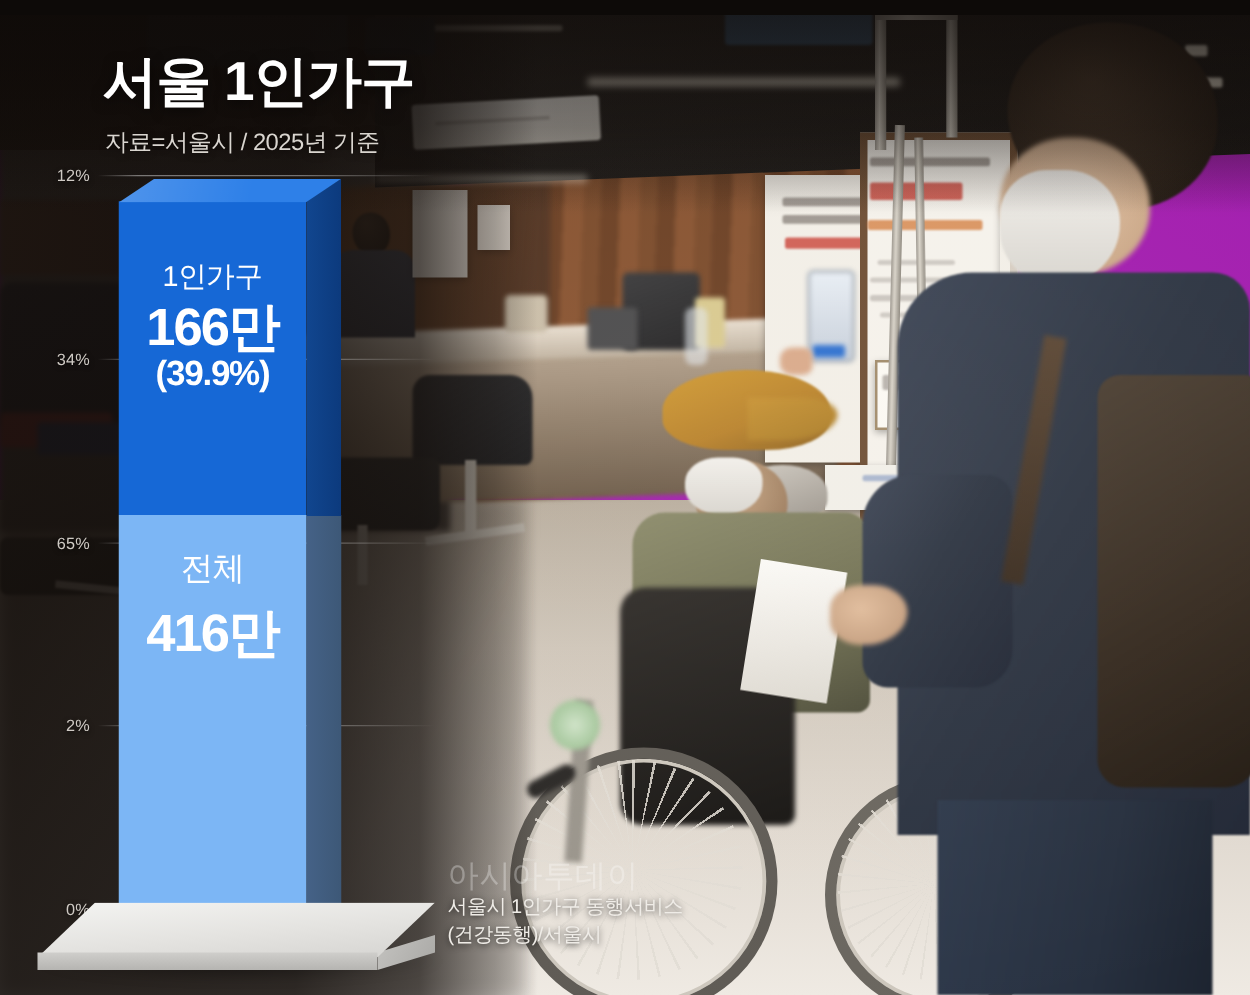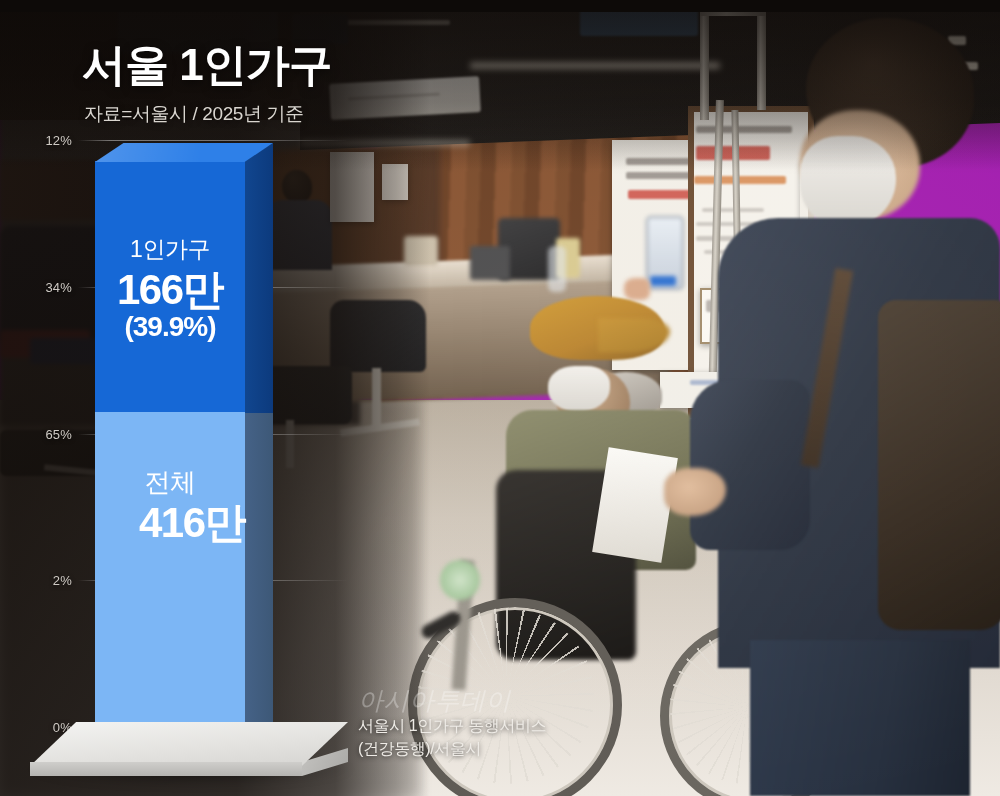--- a/index.html
+++ b/index.html
@@ -348,27 +348,26 @@
   }
 
   
   .bar-lbl {
     position: absolute;
     width: 150px;
     left: 95px;
     text-align: center;
     color: #ffffff;
     white-space: nowrap;
-    margin-top: 28px;
   }
   .lbl-cat-1 { top: 206px; font-size: 23px; font-weight: 400; letter-spacing: -.5px; }
   .lbl-val-1 { top: 234px; font-size: 42px; font-weight: 700; letter-spacing: -1.5px; }
   .lbl-pct-1 { top: 283px; font-size: 28px; font-weight: 700; letter-spacing: -1px; }
   .lbl-cat-2 { top: 437px; font-size: 26px; font-weight: 400; letter-spacing: -.5px; }
-  .lbl-val-2 { top: 467px; font-size: 42px; font-weight: 700; letter-spacing: -1.5px; text-align: right; }
+  .lbl-val-2 { top: 479px; font-size: 42px; font-weight: 700; letter-spacing: -1.5px; }
 
   
   .plat-top {
     position: absolute;
     left: 30px; top: 722px; width: 318px; height: 44px;
     background: linear-gradient(175deg, #f4f4f2 0%, #e4e3e0 55%, #d5d4d1 100%);
     clip-path: polygon(14.5% 0, 100% 0, 85.5% 100%, 0 100%);
   }
   .plat-front {
     position: absolute;
@@ -396,21 +395,20 @@
 
   
   .watermark {
     position: absolute;
     left: 358px; top: 684px;
     font-size: 25px;
     font-weight: 500;
     color: rgba(255,255,255,.30);
     letter-spacing: .5px;
     white-space: nowrap;
-    font-style: italic;
   }
   .caption {
     position: absolute;
     left: 358px; top: 715px;
     font-size: 16px;
     line-height: 1.42;
     color: #efece7;
     letter-spacing: -.4px;
     text-shadow: 0 1px 5px rgba(0,0,0,.75);
     white-space: nowrap;

